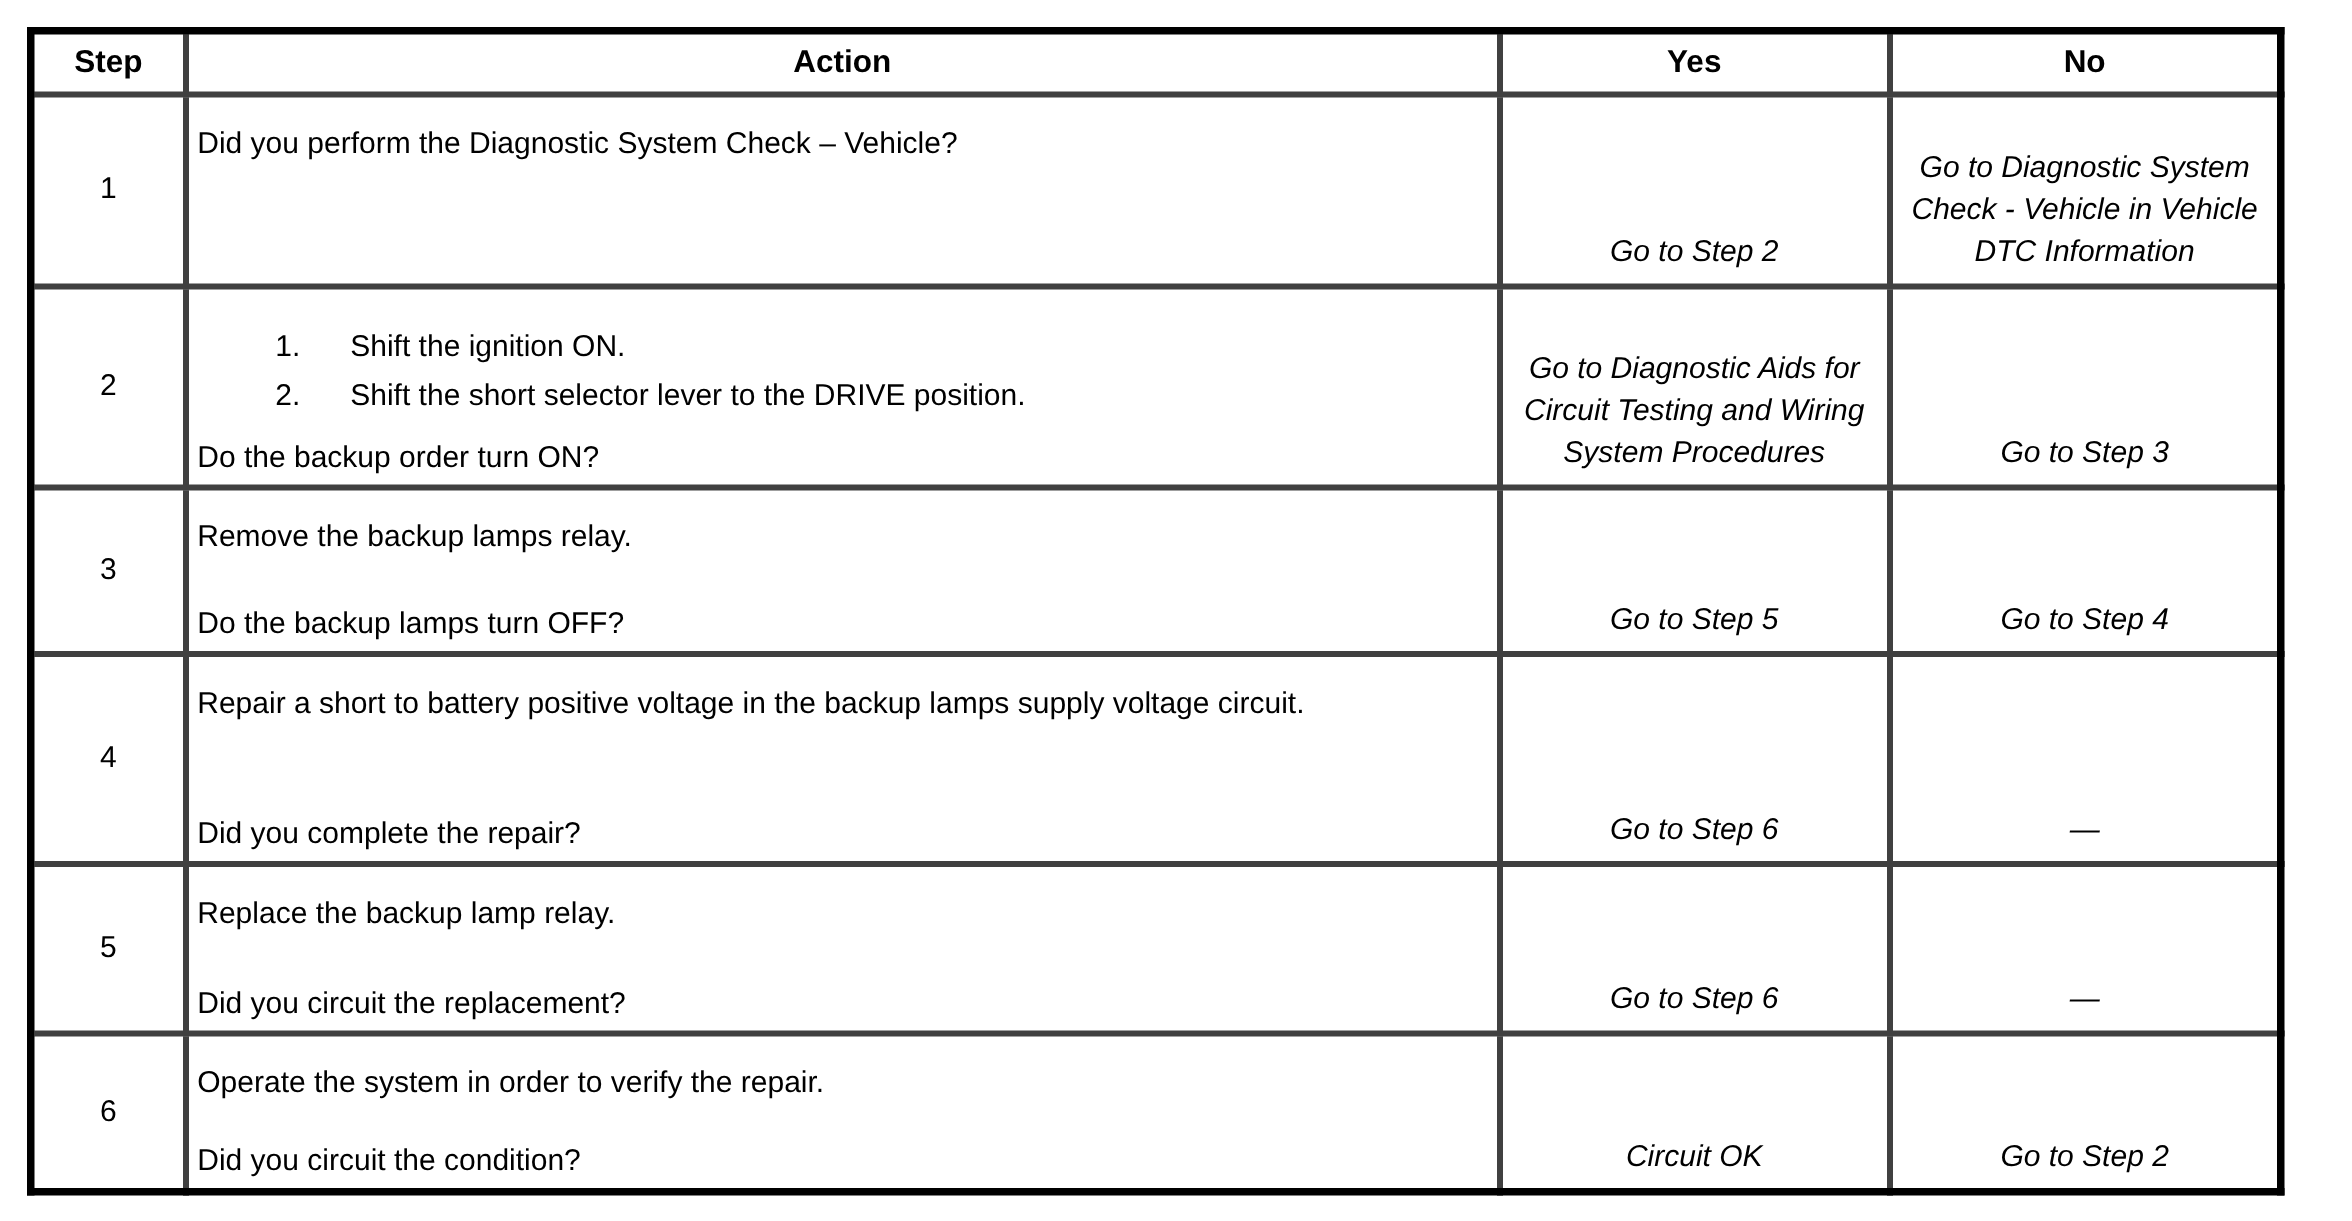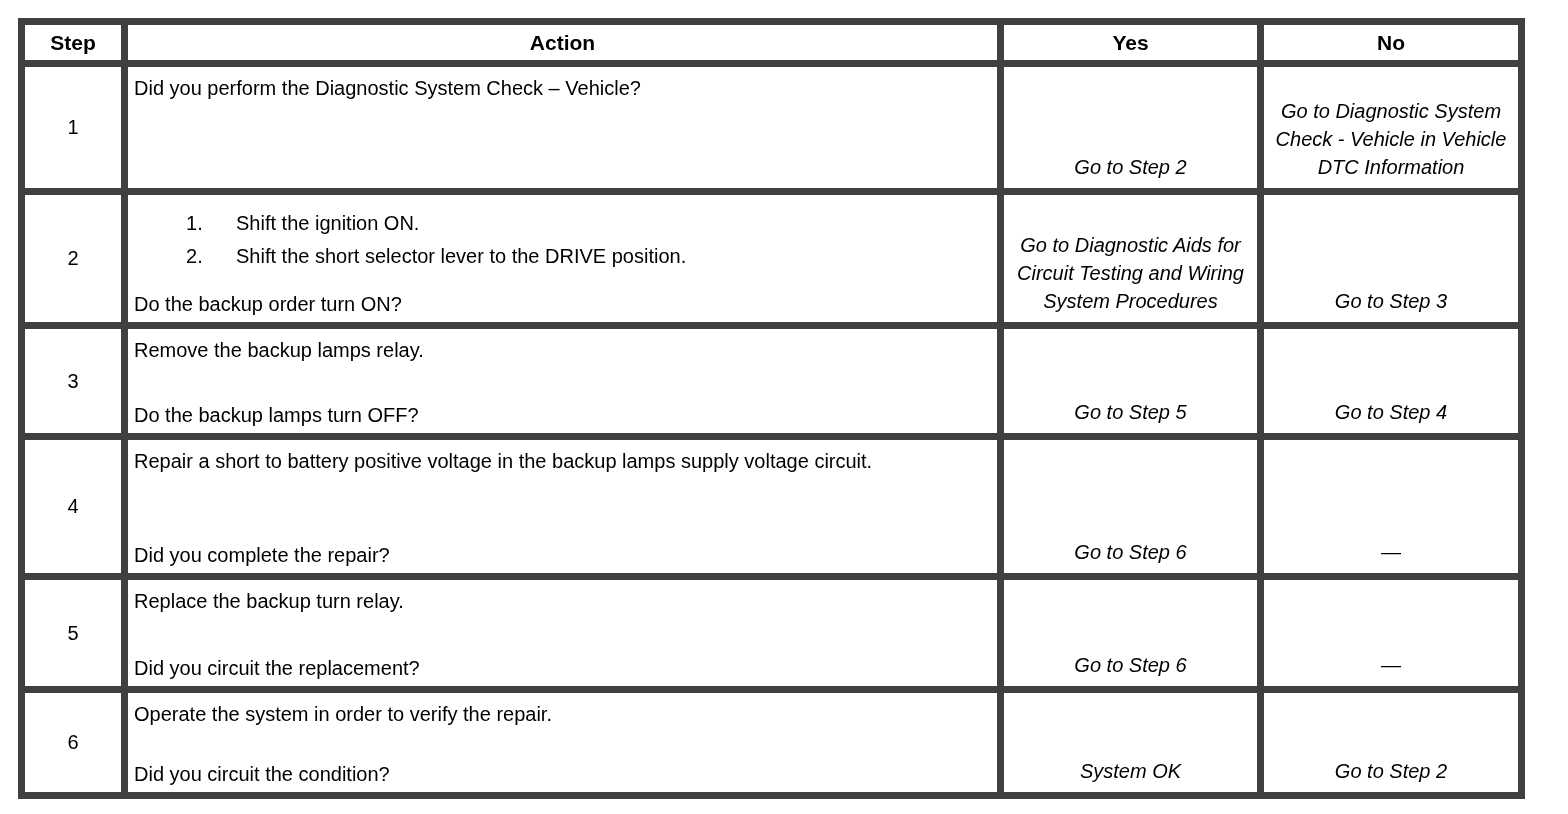--- a/index.html
+++ b/index.html
@@ -16,21 +16,21 @@
     position: absolute;
     left: 18px;
     top: 18px;
     width: 1500px;
     border-collapse: collapse;
     table-layout: fixed;
     border: 5px solid #000;
     background: #fff;
   }
   .diag-table th, .diag-table td {
-    border: 7px solid #404040;
+    border: 4px solid #404040;
     padding: 0;
     overflow: hidden;
   }
   col.c-step   { width: 103px; }
   col.c-action { width: 876px; }
   col.c-yes    { width: 260px; }
   col.c-no     { width: 261px; }
 
   thead tr { height: 42px; }
   tr.row-1 { height: 128px; }
@@ -50,21 +50,21 @@
   td.step-cell {
     text-align: center;
     vertical-align: middle;
     font-size: 20px;
   }
   td.action-cell {
     position: relative;
     vertical-align: top;
     font-size: 20px;
     line-height: 27px;
-    padding: 8px 10px 36px 6px;
+    padding: 18px 10px 36px 6px;
   }
   .action-question {
     position: absolute;
     left: 6px;
     bottom: 5px;
     right: 10px;
     line-height: 26px;
   }
   .action-list {
     margin: 4px 0 0 0;
@@ -143,29 +143,29 @@
       <td class="action-cell">
         <div>Repair a short to battery positive voltage in the backup lamps supply voltage circuit.</div>
         <div class="action-question">Did you complete the repair?</div>
       </td>
       <td class="yes-cell">Go to Step 6</td>
       <td class="no-cell">—</td>
     </tr>
     <tr class="row-5">
       <td class="step-cell">5</td>
       <td class="action-cell">
-        <div>Replace the backup turn relay.</div>
+        <div>Replace the backup lamp relay.</div>
         <div class="action-question">Did you circuit the replacement?</div>
       </td>
       <td class="yes-cell">Go to Step 6</td>
       <td class="no-cell">—</td>
     </tr>
     <tr class="row-6">
       <td class="step-cell">6</td>
       <td class="action-cell">
         <div>Operate the system in order to verify the repair.</div>
         <div class="action-question">Did you circuit the condition?</div>
       </td>
-      <td class="yes-cell">System OK</td>
+      <td class="yes-cell">Circuit OK</td>
       <td class="no-cell">Go to Step 2</td>
     </tr>
   </tbody>
 </table>
 
 </body></html>

